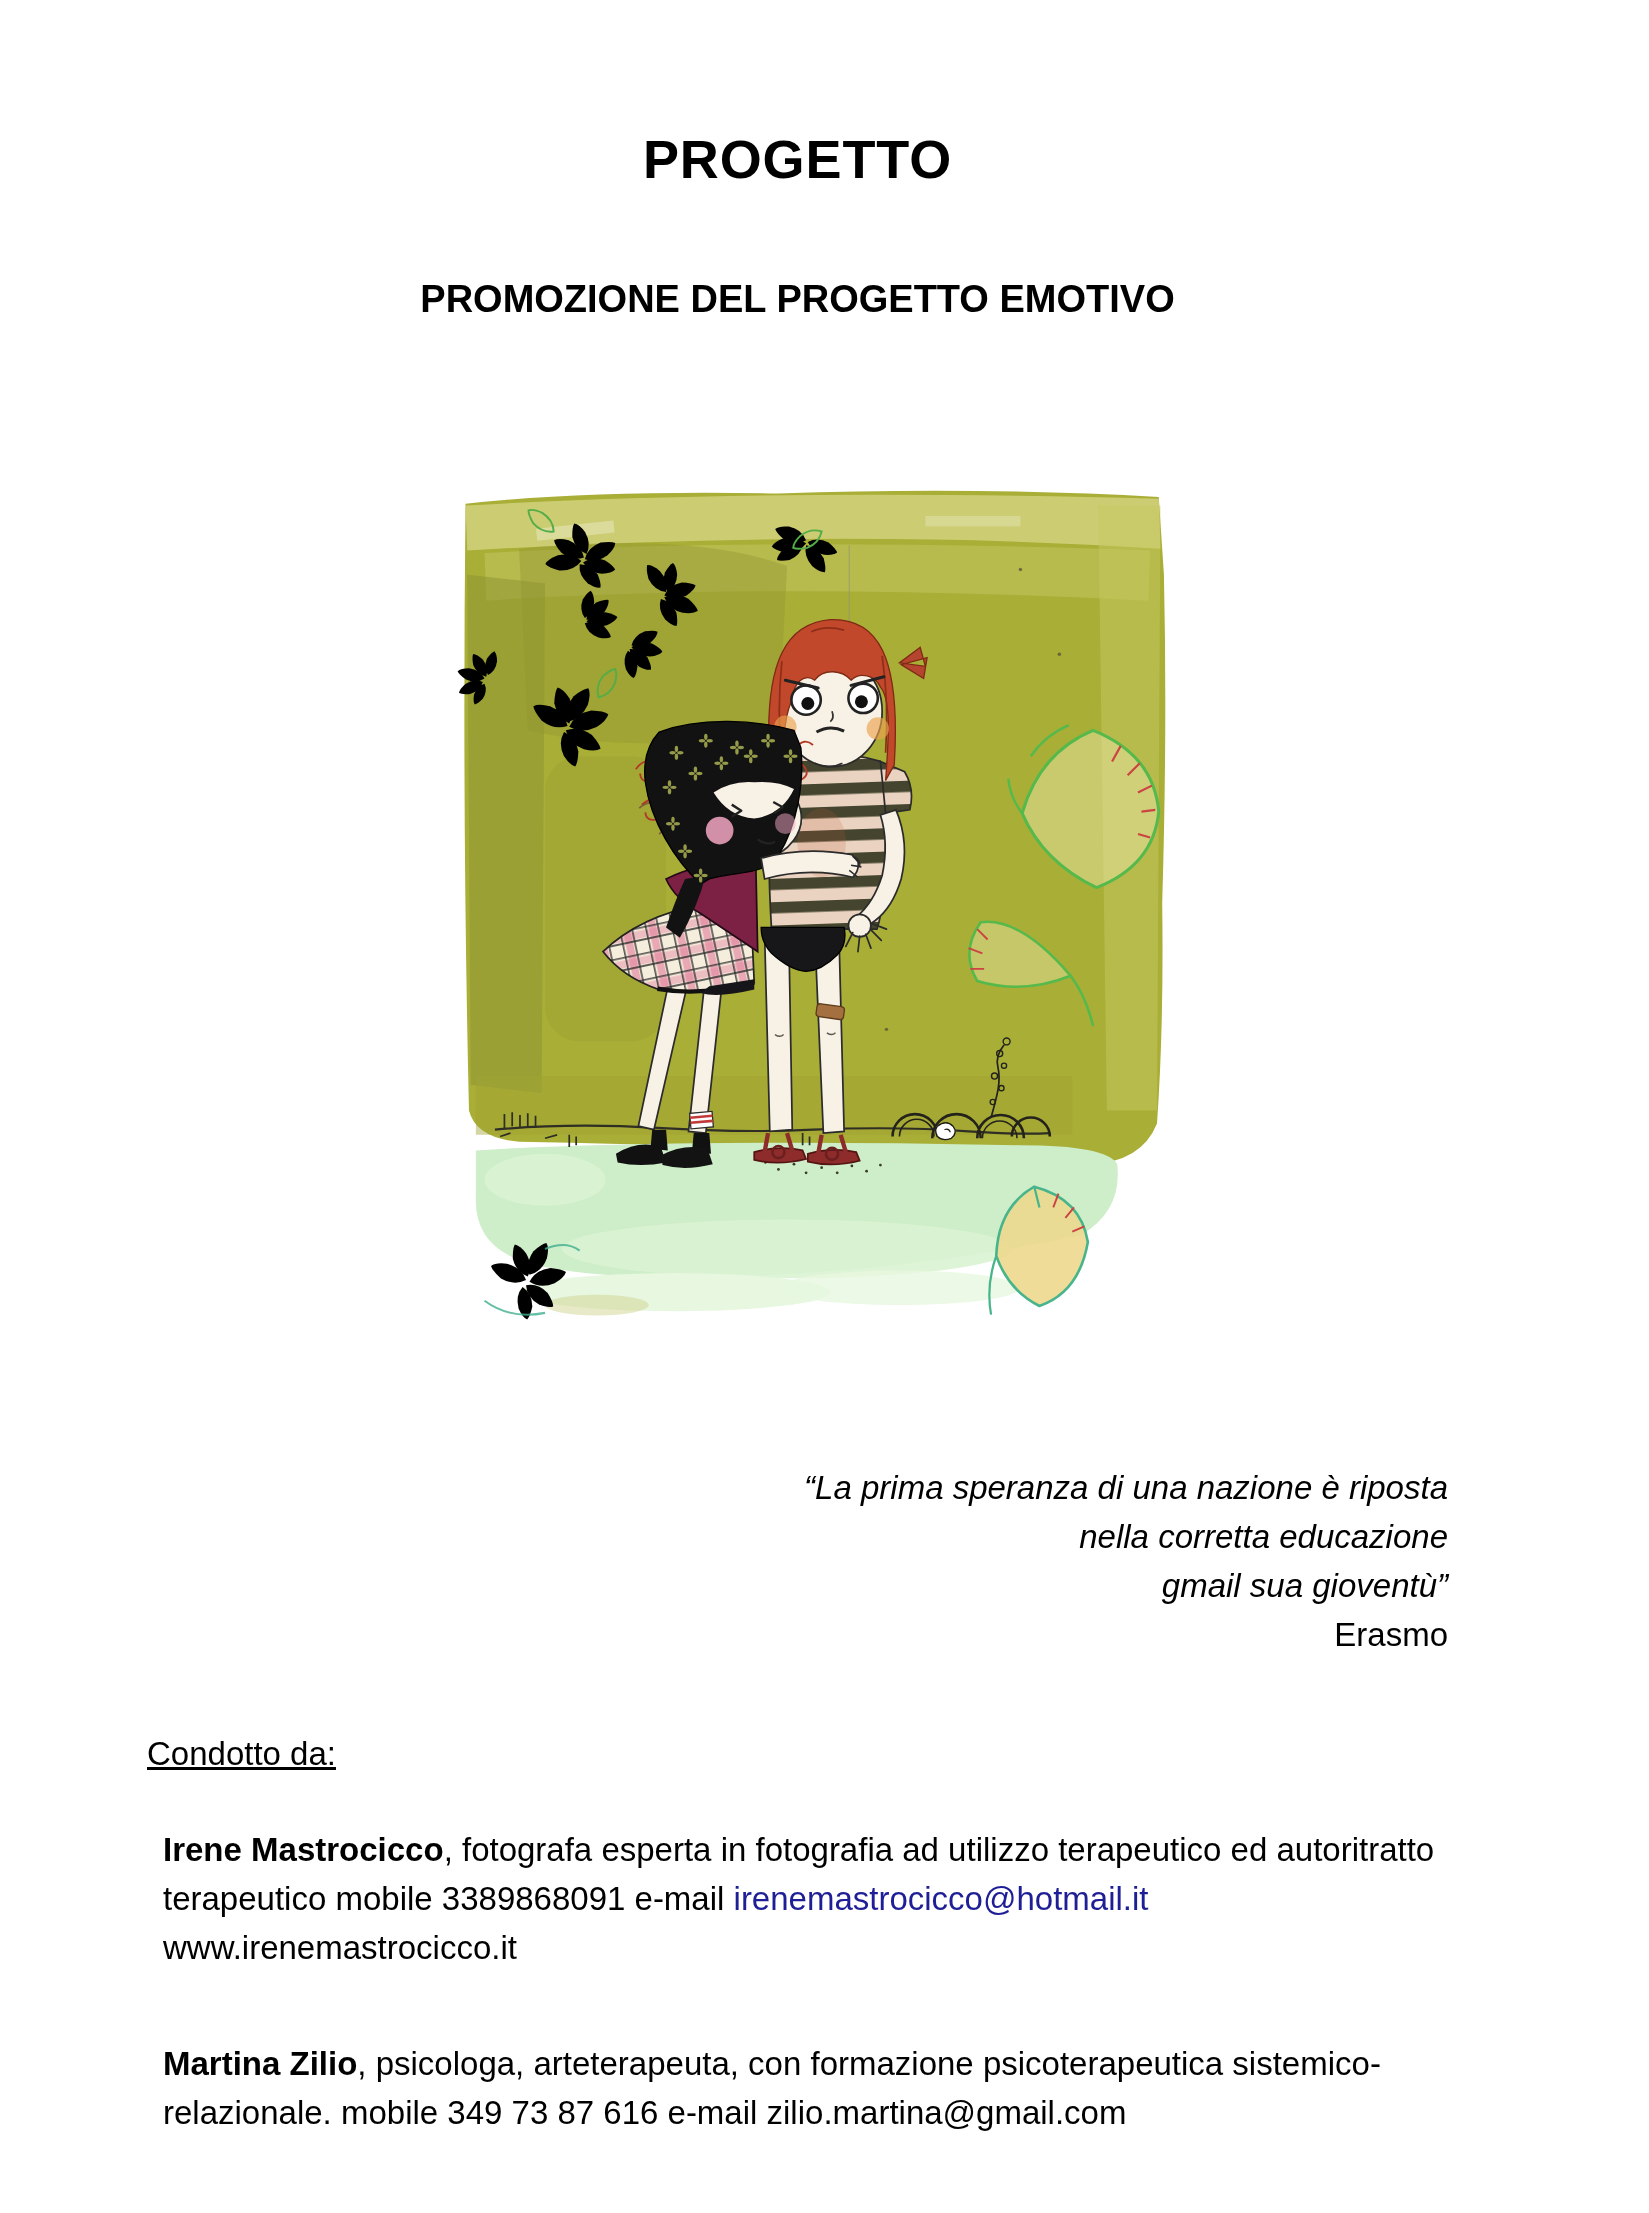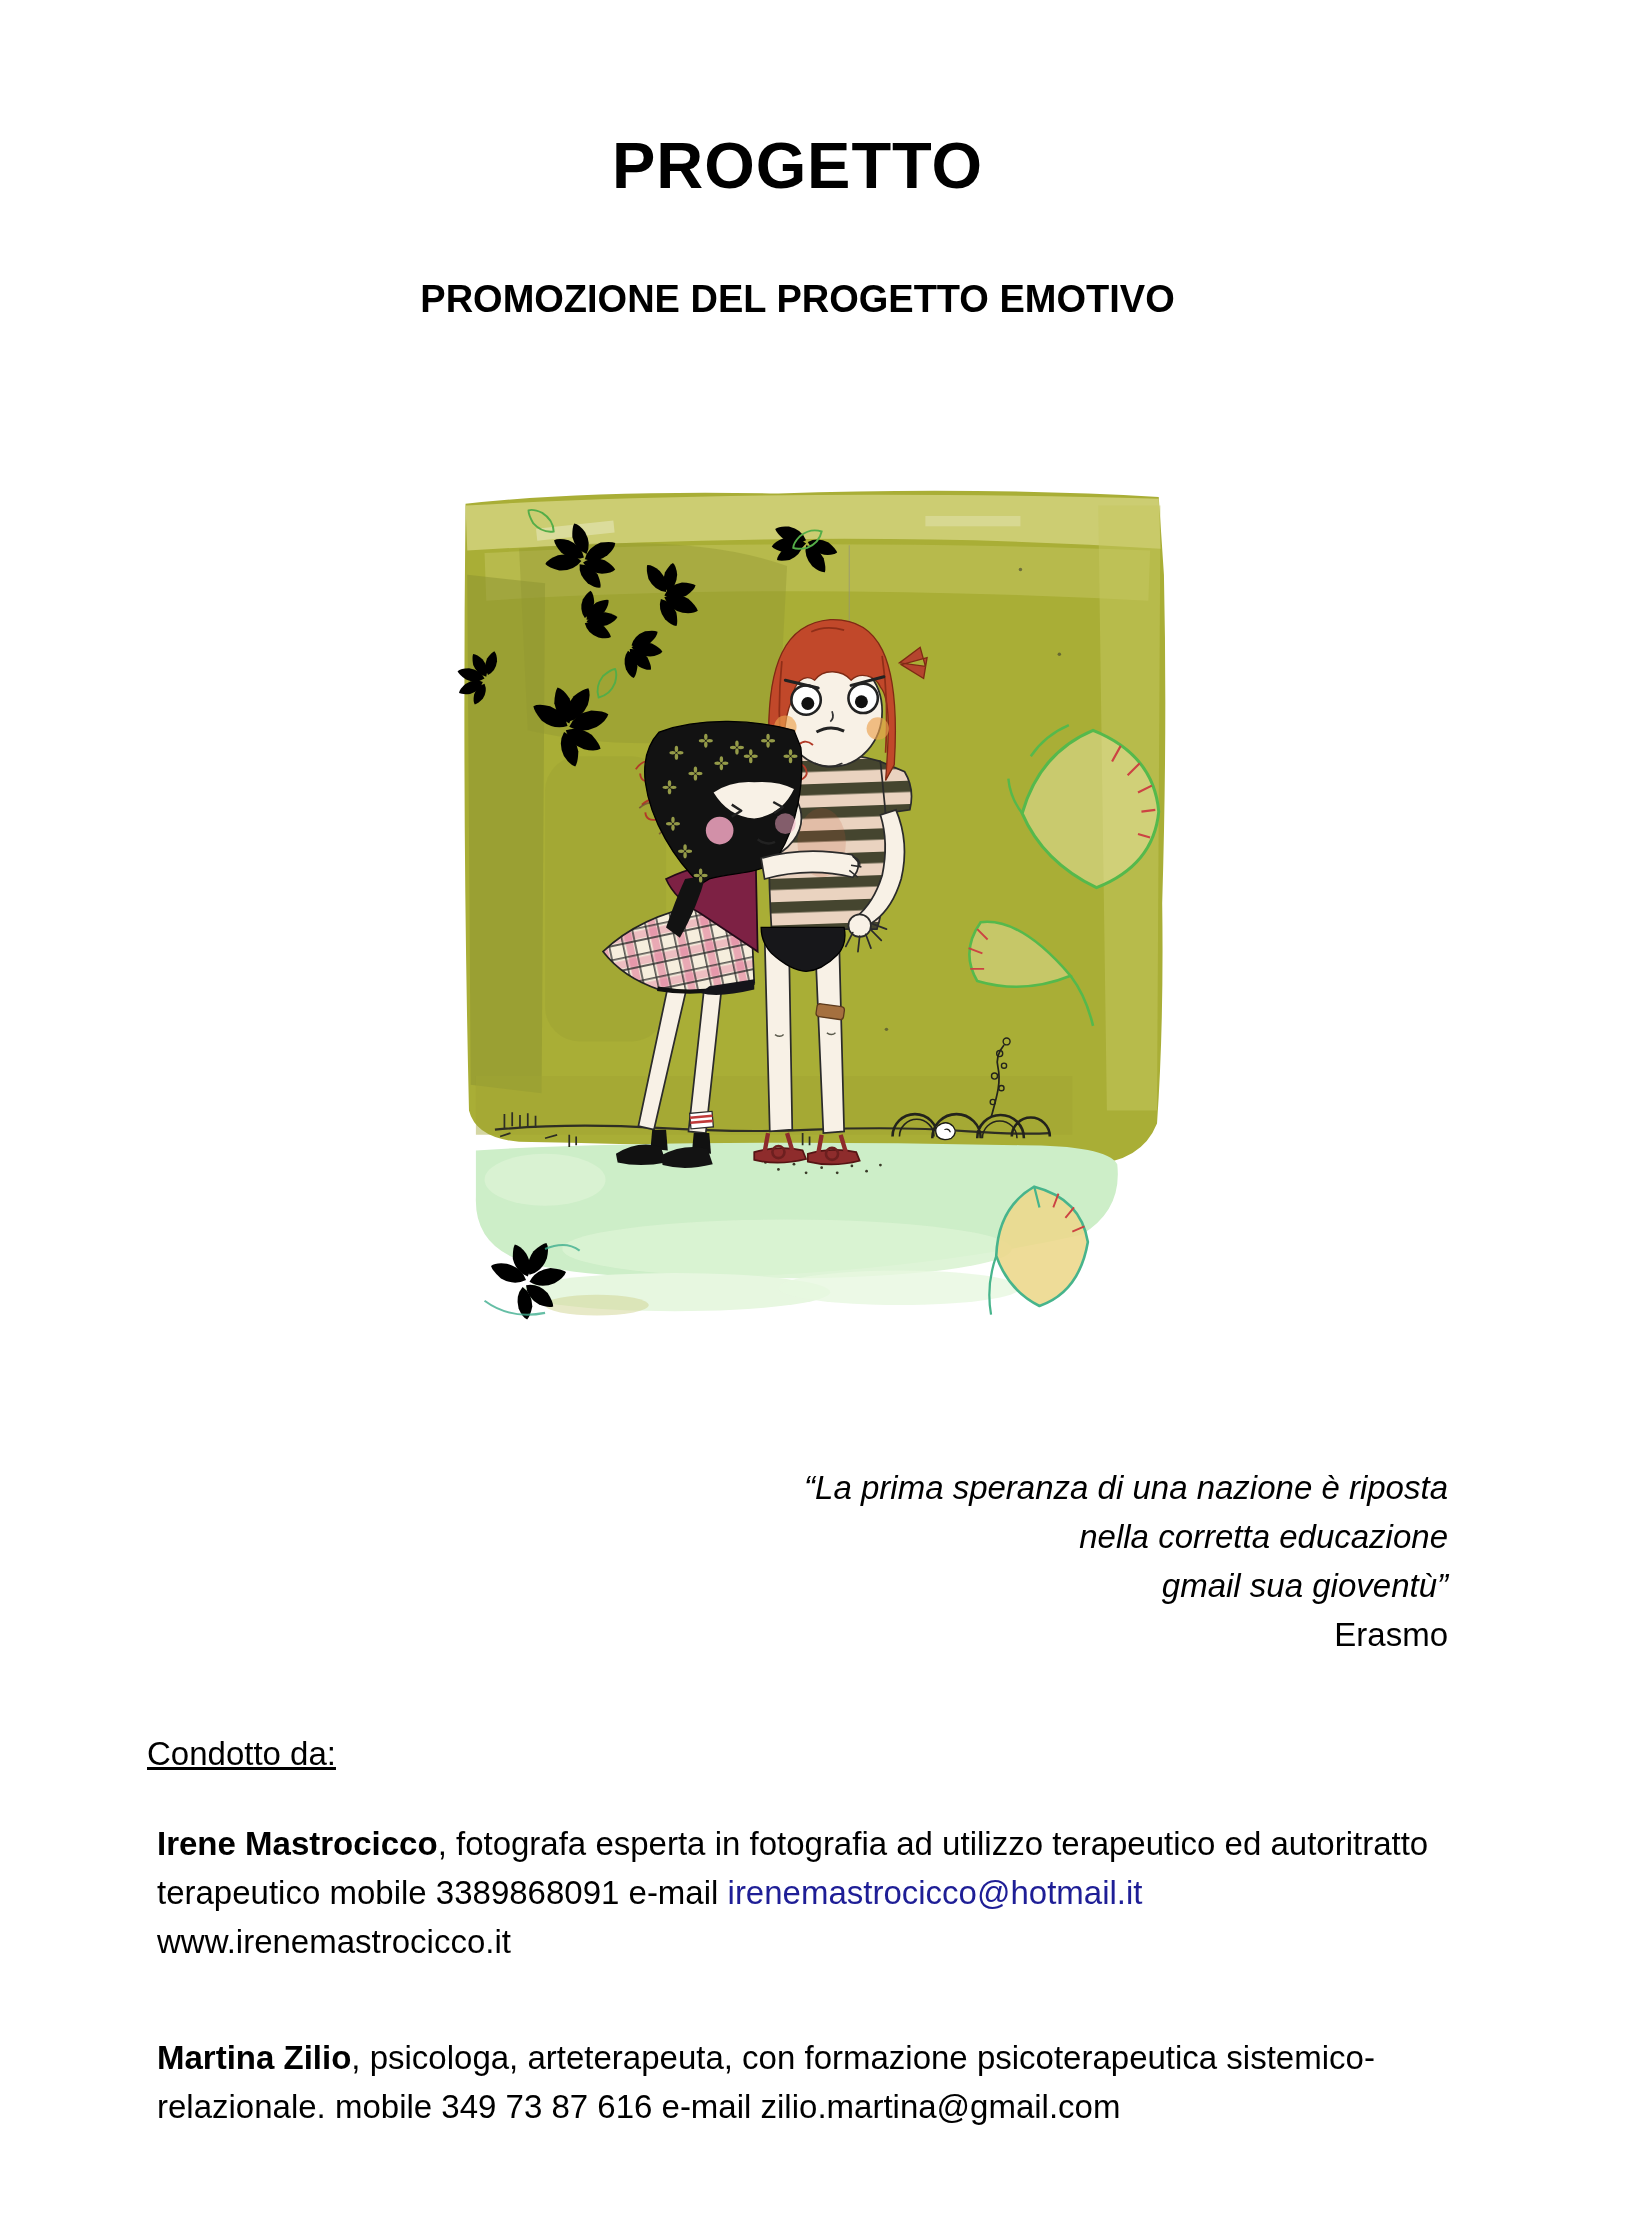--- a/index.html
+++ b/index.html
@@ -1,27 +1,27 @@
 <!DOCTYPE html>
 <html style="font-size:14px"><head>
 <meta charset="utf-8">
 <style>
   html,body{margin:0;padding:0;background:#ffffff;}
   body{width:1650px;height:2214px;position:relative;font-family:"Liberation Sans","DejaVu Sans",sans-serif;color:#000;}
   .page{position:absolute;inset:0;background:#fff;overflow:hidden;}
   .doc-title{position:absolute;top:128px;left:147px;width:1301px;text-align:center;
-    font-size:65px;font-weight:bold;letter-spacing:0.9px;margin:0;}
+    font-size:54px;font-weight:bold;letter-spacing:0.9px;margin:0;}
   .subtitle{position:absolute;top:275px;left:147px;width:1301px;text-align:center;
     font-size:38px;font-weight:bold;line-height:49px;}
   .illustration{position:absolute;left:415px;top:471px;width:796px;height:873px;}
   .quote{position:absolute;top:1463px;left:147px;width:1301px;text-align:right;
     font-size:33px;line-height:49px;}
   .quote .q-italic{font-style:italic;}
   .conducted{position:absolute;top:1729px;left:147px;font-size:33px;line-height:49px;text-decoration:underline;}
-  .person{position:absolute;left:147px;width:1307px;font-size:33px;line-height:49px;margin:10px;}
+  .person{position:absolute;left:147px;width:1307px;font-size:33px;line-height:49px;margin:16px;}
   .person.p1{top:1809px;}
   .person.p2{top:2023px;}
   .person .bold{font-weight:bold;}
   a.email{color:#1e1e96;text-decoration:none;}
 </style>
 </head>
 <body>
 
 <div class="page">
 

